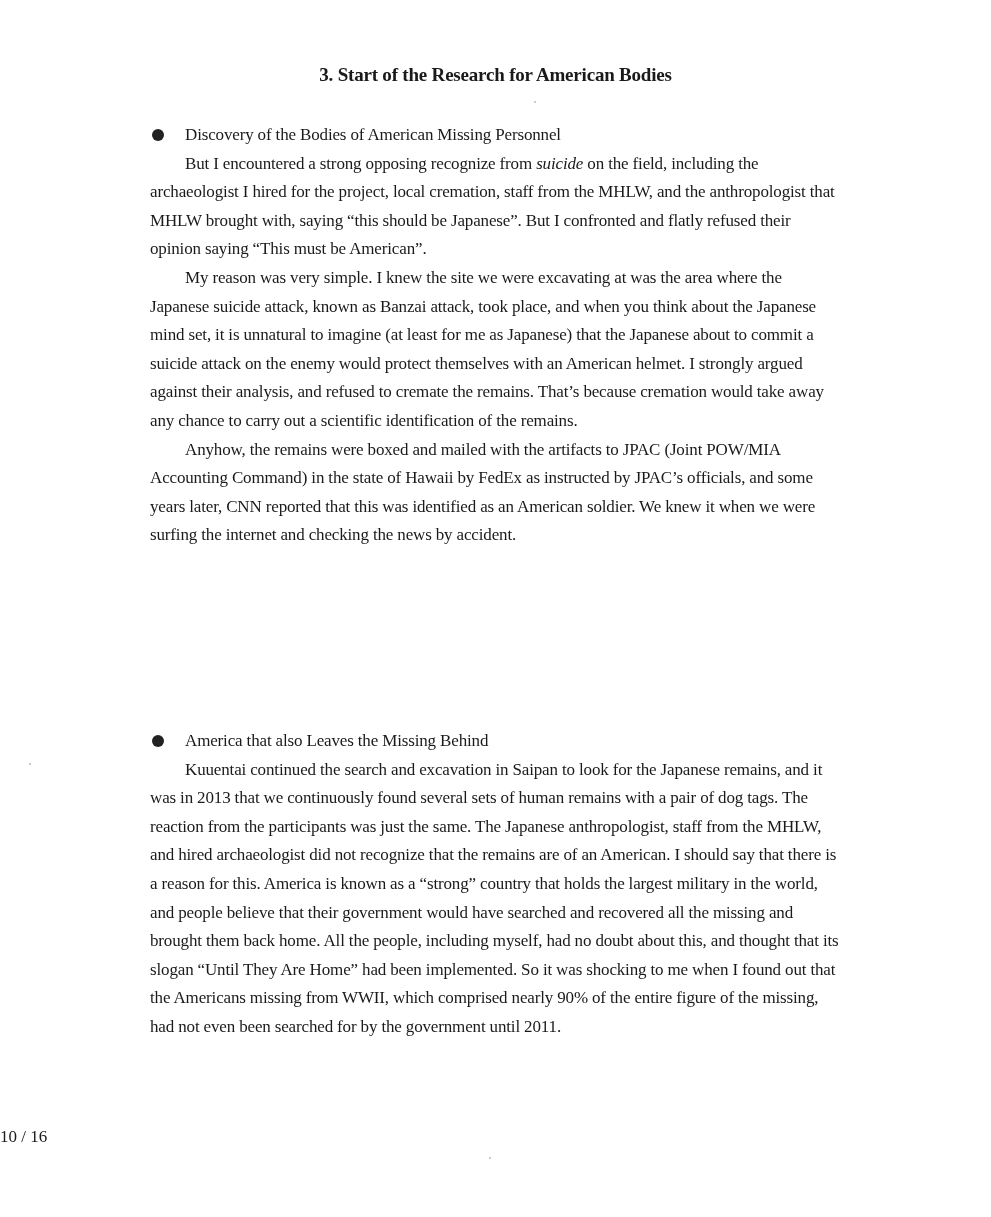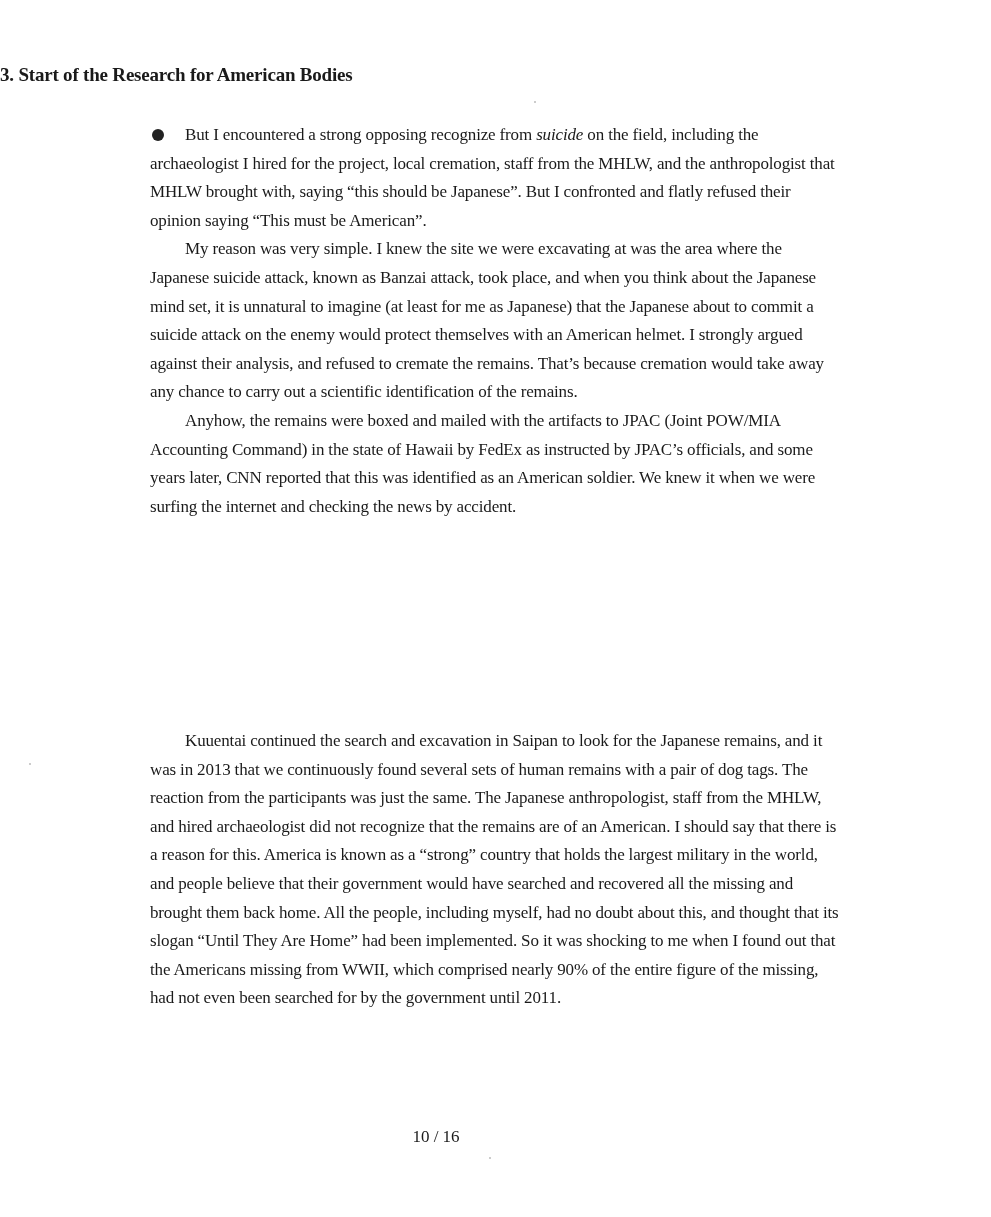--- a/index.html
+++ b/index.html
@@ -20,20 +20,21 @@
       left: 0;
       top: 0;
       width: 991px;
       height: 1217px;
     }
     .title {
       position: absolute;
       top: 64px;
       left: 0;
       width: 991px;
+      text-align: center;
       font-size: 19px;
       font-weight: bold;
       letter-spacing: -0.2px;
     }
     .content {
       position: absolute;
       left: 150px;
       width: 692px;
       font-size: 17px;
       line-height: 28.6px;
@@ -58,48 +59,53 @@
       text-indent: 35px;
       text-align: left;
     }
     .sec1 { top: 121px; }
     .sec2 { top: 727px; }
     .page-number {
       position: absolute;
       top: 1127px;
       left: 0;
       width: 872px;
-      text-align: center;
+      text-align: left;
       font-size: 17px;
     }
     .speck {
       position: absolute;
       width: 2px;
       height: 2px;
       background: #bbb;
       border-radius: 50%;
     }
   </style>
 </head>
 <body>
 
 <div class="page">
 
   <h1 class="title" style="margin:0;">3.  Start of the Research for American Bodies</h1>
 
   <div class="content sec1">
     <div class="section-heading">
       <span class="bullet"></span>
+      <span>Discovery of the Bodies of American Missing Personnel</span>
     </div>
     <p><span>But I encountered a strong opposing recognize from </span><em>suicide</em><span> on the field, including the archaeologist I hired for the project, local cremation, staff from the MHLW, and the anthropologist that MHLW brought with, saying “this should be Japanese”. But I confronted and flatly refused their opinion saying “This must be American”.</span></p>
     <p>My reason was very simple. I knew the site we were excavating at was the area where the Japanese suicide attack, known as Banzai attack, took place, and when you think about the Japanese mind set, it is unnatural to imagine (at least for me as Japanese) that the Japanese about to commit a suicide attack on the enemy would protect themselves with an American helmet. I strongly argued against their analysis, and refused to cremate the remains. That’s because cremation would take away any chance to carry out a scientific identification of the remains.</p>
     <p>Anyhow, the remains were boxed and mailed with the artifacts to JPAC (Joint POW/MIA Accounting Command) in the state of Hawaii by FedEx as instructed by JPAC’s officials, and some years later, CNN reported that this was identified as an American soldier. We knew it when we were surfing the internet and checking the news by accident.</p>
   </div>
 
   <div class="content sec2">
+    <div class="section-heading">
+      <span class="bullet"></span>
+      <span>America that also Leaves the Missing Behind</span>
+    </div>
     <p>Kuuentai continued the search and excavation in Saipan to look for the Japanese remains, and it was in 2013 that we continuously found several sets of human remains with a pair of dog tags. The reaction from the participants was just the same. The Japanese anthropologist, staff from the MHLW, and hired archaeologist did not recognize that the remains are of an American. I should say that there is a reason for this. America is known as a “strong” country that holds the largest military in the world, and people believe that their government would have searched and recovered all the missing and brought them back home. All the people, including myself, had no doubt about this, and thought that its slogan “Until They Are Home” had been implemented. So it was shocking to me when I found out that the Americans missing from WWII, which comprised nearly 90% of the entire figure of the missing, had not even been searched for by the government until 2011.</p>
   </div>
 
   <div class="page-number">10 / 16</div>
 
   <span class="speck" style="left:534px; top:101px;"></span>
   <span class="speck" style="left:29px; top:763px;"></span>
   <span class="speck" style="left:489px; top:1157px;"></span>
 </div>
 

